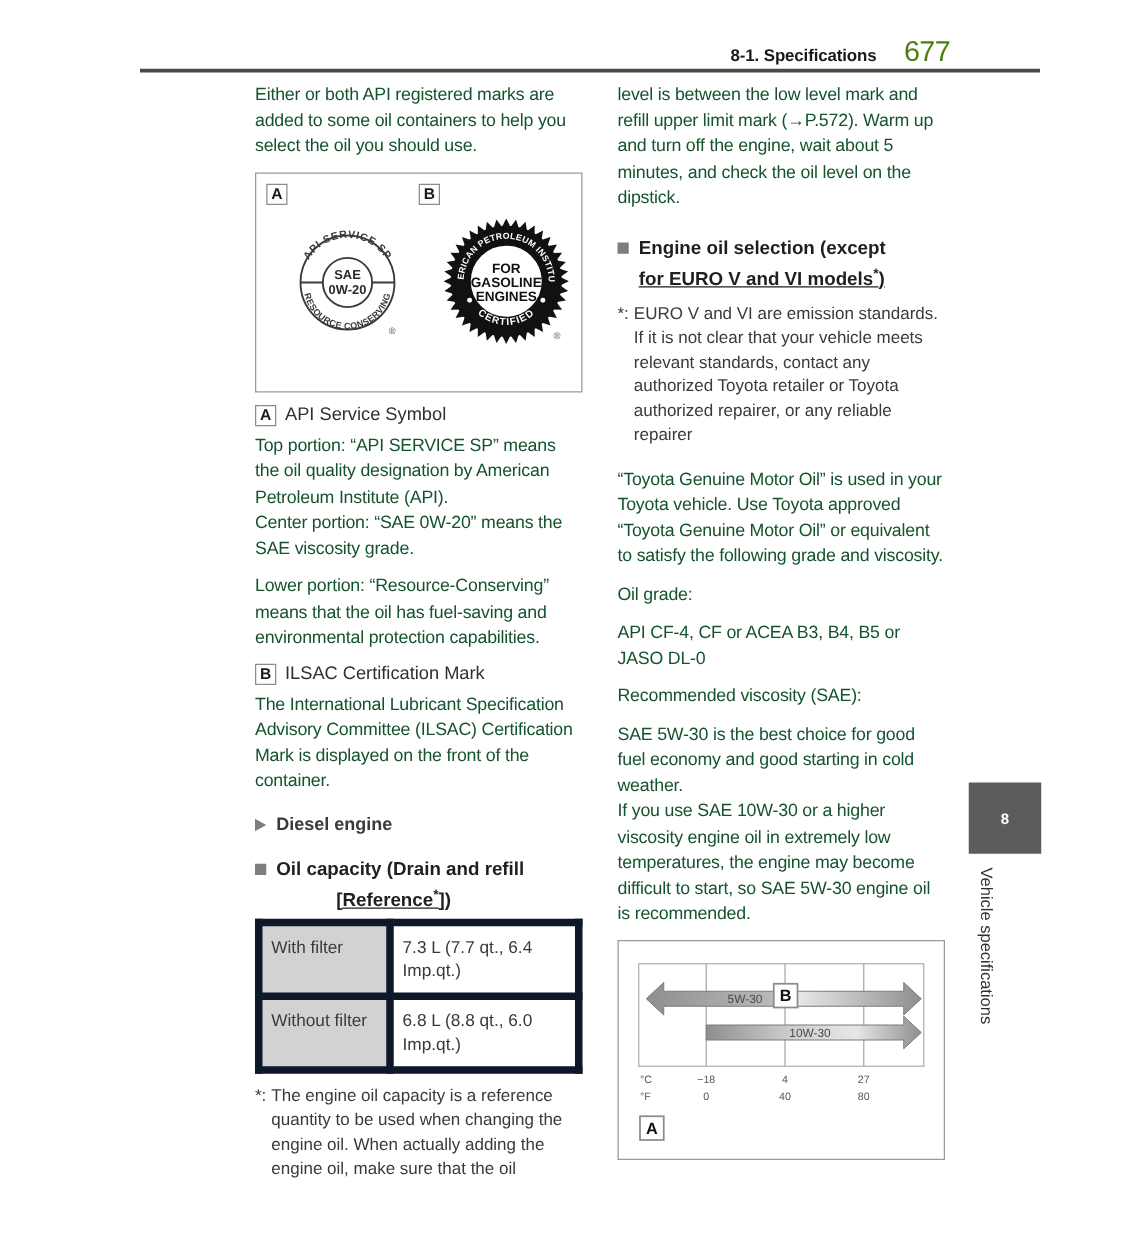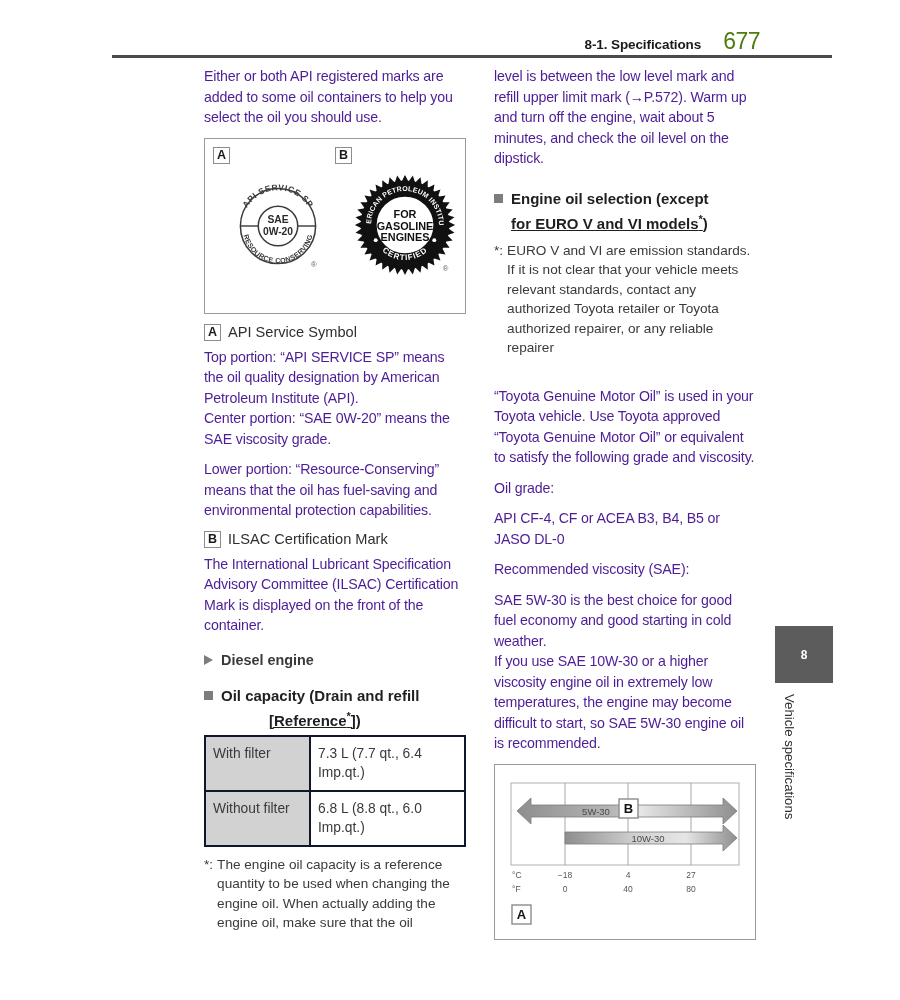--- a/index.html
+++ b/index.html
@@ -33,21 +33,21 @@
 
   
   .col{ position:absolute; width:262px; }
   .col-left{ left:204px; top:66px; }
   .col-right{ left:494px; top:66px; }
 
   p.body{
     margin:0 0 10px 0;
     font-size:14.2px;
     line-height:20.5px;
-    color:#4c1d95;
+    color:#14532d;
     letter-spacing:-0.15px;
   }
   p.tight{ margin-bottom:0; }
 
   
   .figbox{
     border:1px solid #9a9a9a;
     background:#fff;
     position:relative;
   }
@@ -96,21 +96,21 @@
   }
   .footnote .mark{ flex:none; }
   sup.star{ font-size:11px; vertical-align:super; }
 
   
   table.spec{
     border-collapse:collapse; width:262px; margin-top:6px;
     table-layout:fixed;
   }
   table.spec td{
-    border:2px solid #0f172a;
+    border:6px solid #0f172a;
     padding:7px 7px 8px 7px;
     font-size:13.8px; line-height:19px; color:#3a3a3a;
     vertical-align:top;
   }
   td.k{ width:105px; background:#d2d2d2; vertical-align:middle; }
   td.v{ background:#fff; }
 
   
   .fig-visc{ height:176px; }
   .visc-inner{ position:absolute; left:0; top:0; right:0; bottom:0; }
@@ -302,21 +302,21 @@
   </div>
   <div class="indent2" style="font-size:15px;font-weight:bold;color:#1f1f1f;margin-top:-2px;">
     <span>for EURO V and VI models</span><sup class="star">*</sup><span>)</span>
   </div>
 
   <div class="footnote" style="margin-top:9px;">
     <span class="mark">*:</span>
     <span>EURO V and VI are emission standards. If it is not clear that your vehicle meets relevant standards, contact any authorized Toyota retailer or Toyota authorized repairer, or any reliable repairer</span>
   </div>
 
-  <p class="body" style="margin-top:28px;">“Toyota Genuine Motor Oil” is used in your Toyota vehicle. Use Toyota approved “Toyota Genuine Motor Oil” or equivalent to satisfy the following grade and viscosity.</p>
+  <p class="body" style="margin-top:16px;">“Toyota Genuine Motor Oil” is used in your Toyota vehicle. Use Toyota approved “Toyota Genuine Motor Oil” or equivalent to satisfy the following grade and viscosity.</p>
 
   <p class="body">Oil grade:</p>
   <p class="body">API CF-4, CF or ACEA B3, B4, B5 or JASO DL-0</p>
 
   <p class="body">Recommended viscosity (SAE):</p>
   <p class="body tight">SAE 5W-30 is the best choice for good fuel economy and good starting in cold weather.</p>
   <p class="body">If you use SAE 10W-30 or a higher viscosity engine oil in extremely low temperatures, the engine may become difficult to start, so SAE 5W-30 engine oil is recommended.</p>
 
   <div class="figbox fig-visc" style="margin-top:6px;">
     <svg class="visc-inner" viewBox="0 0 260 176">

